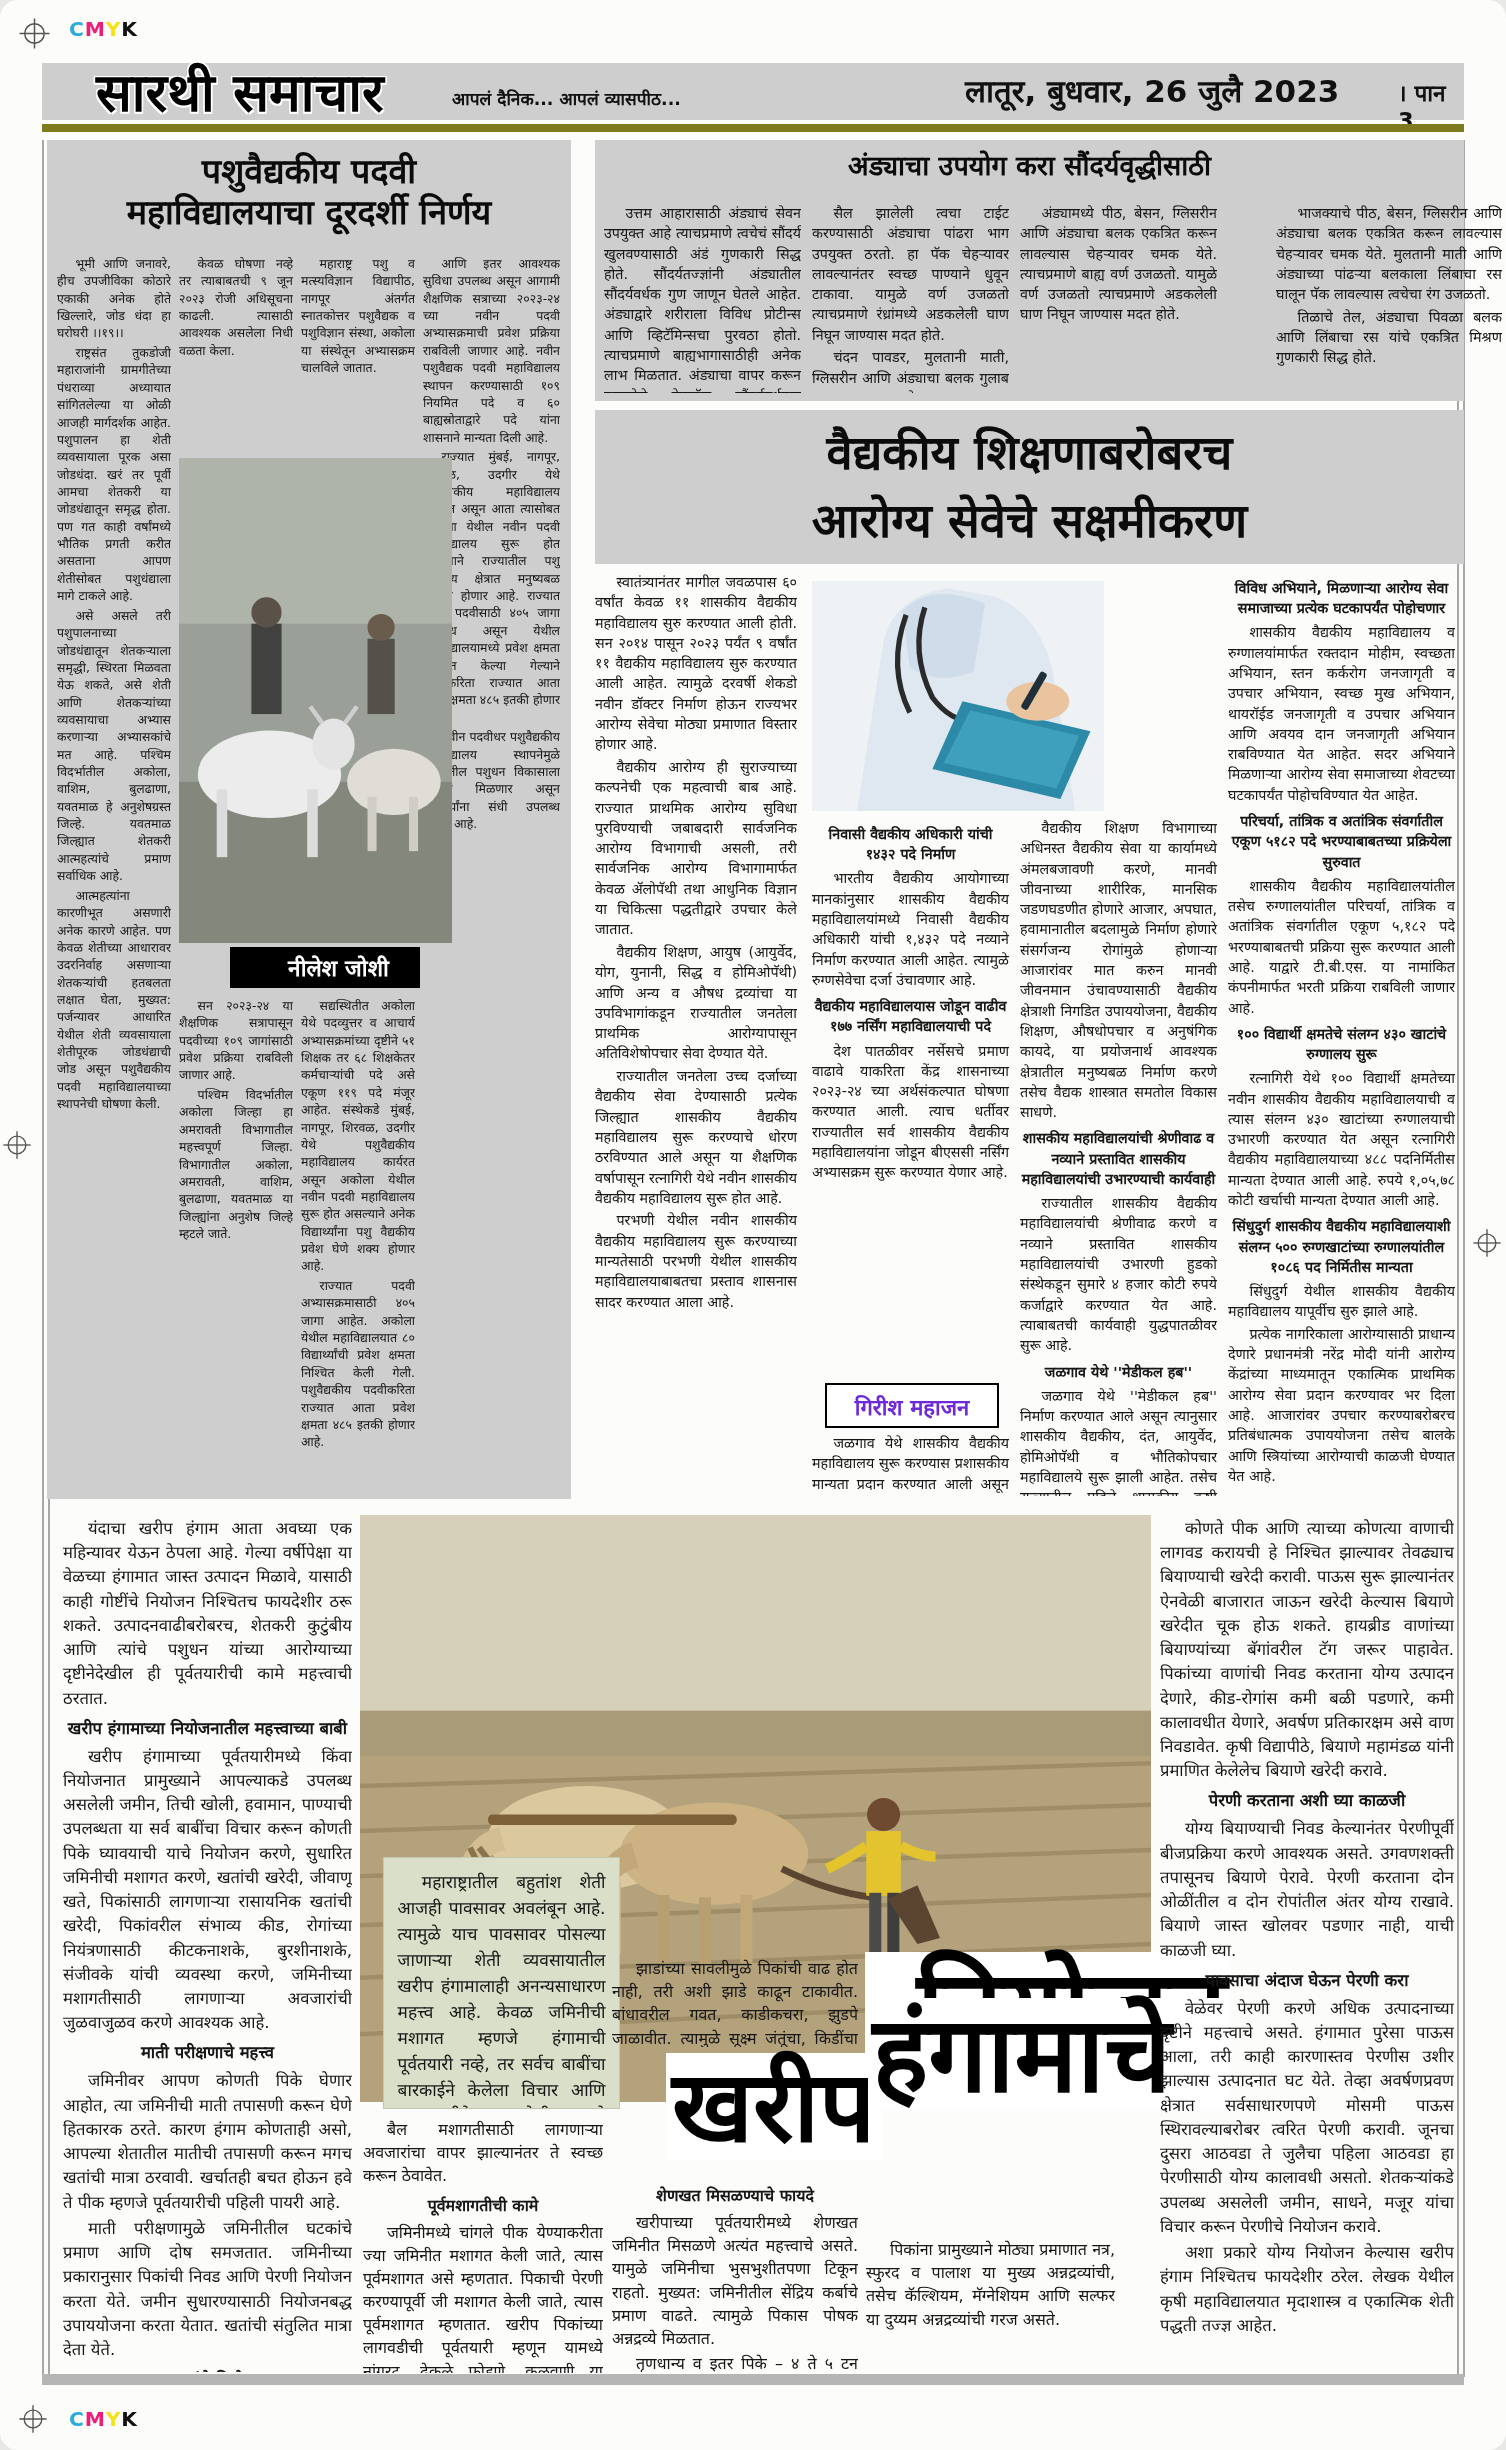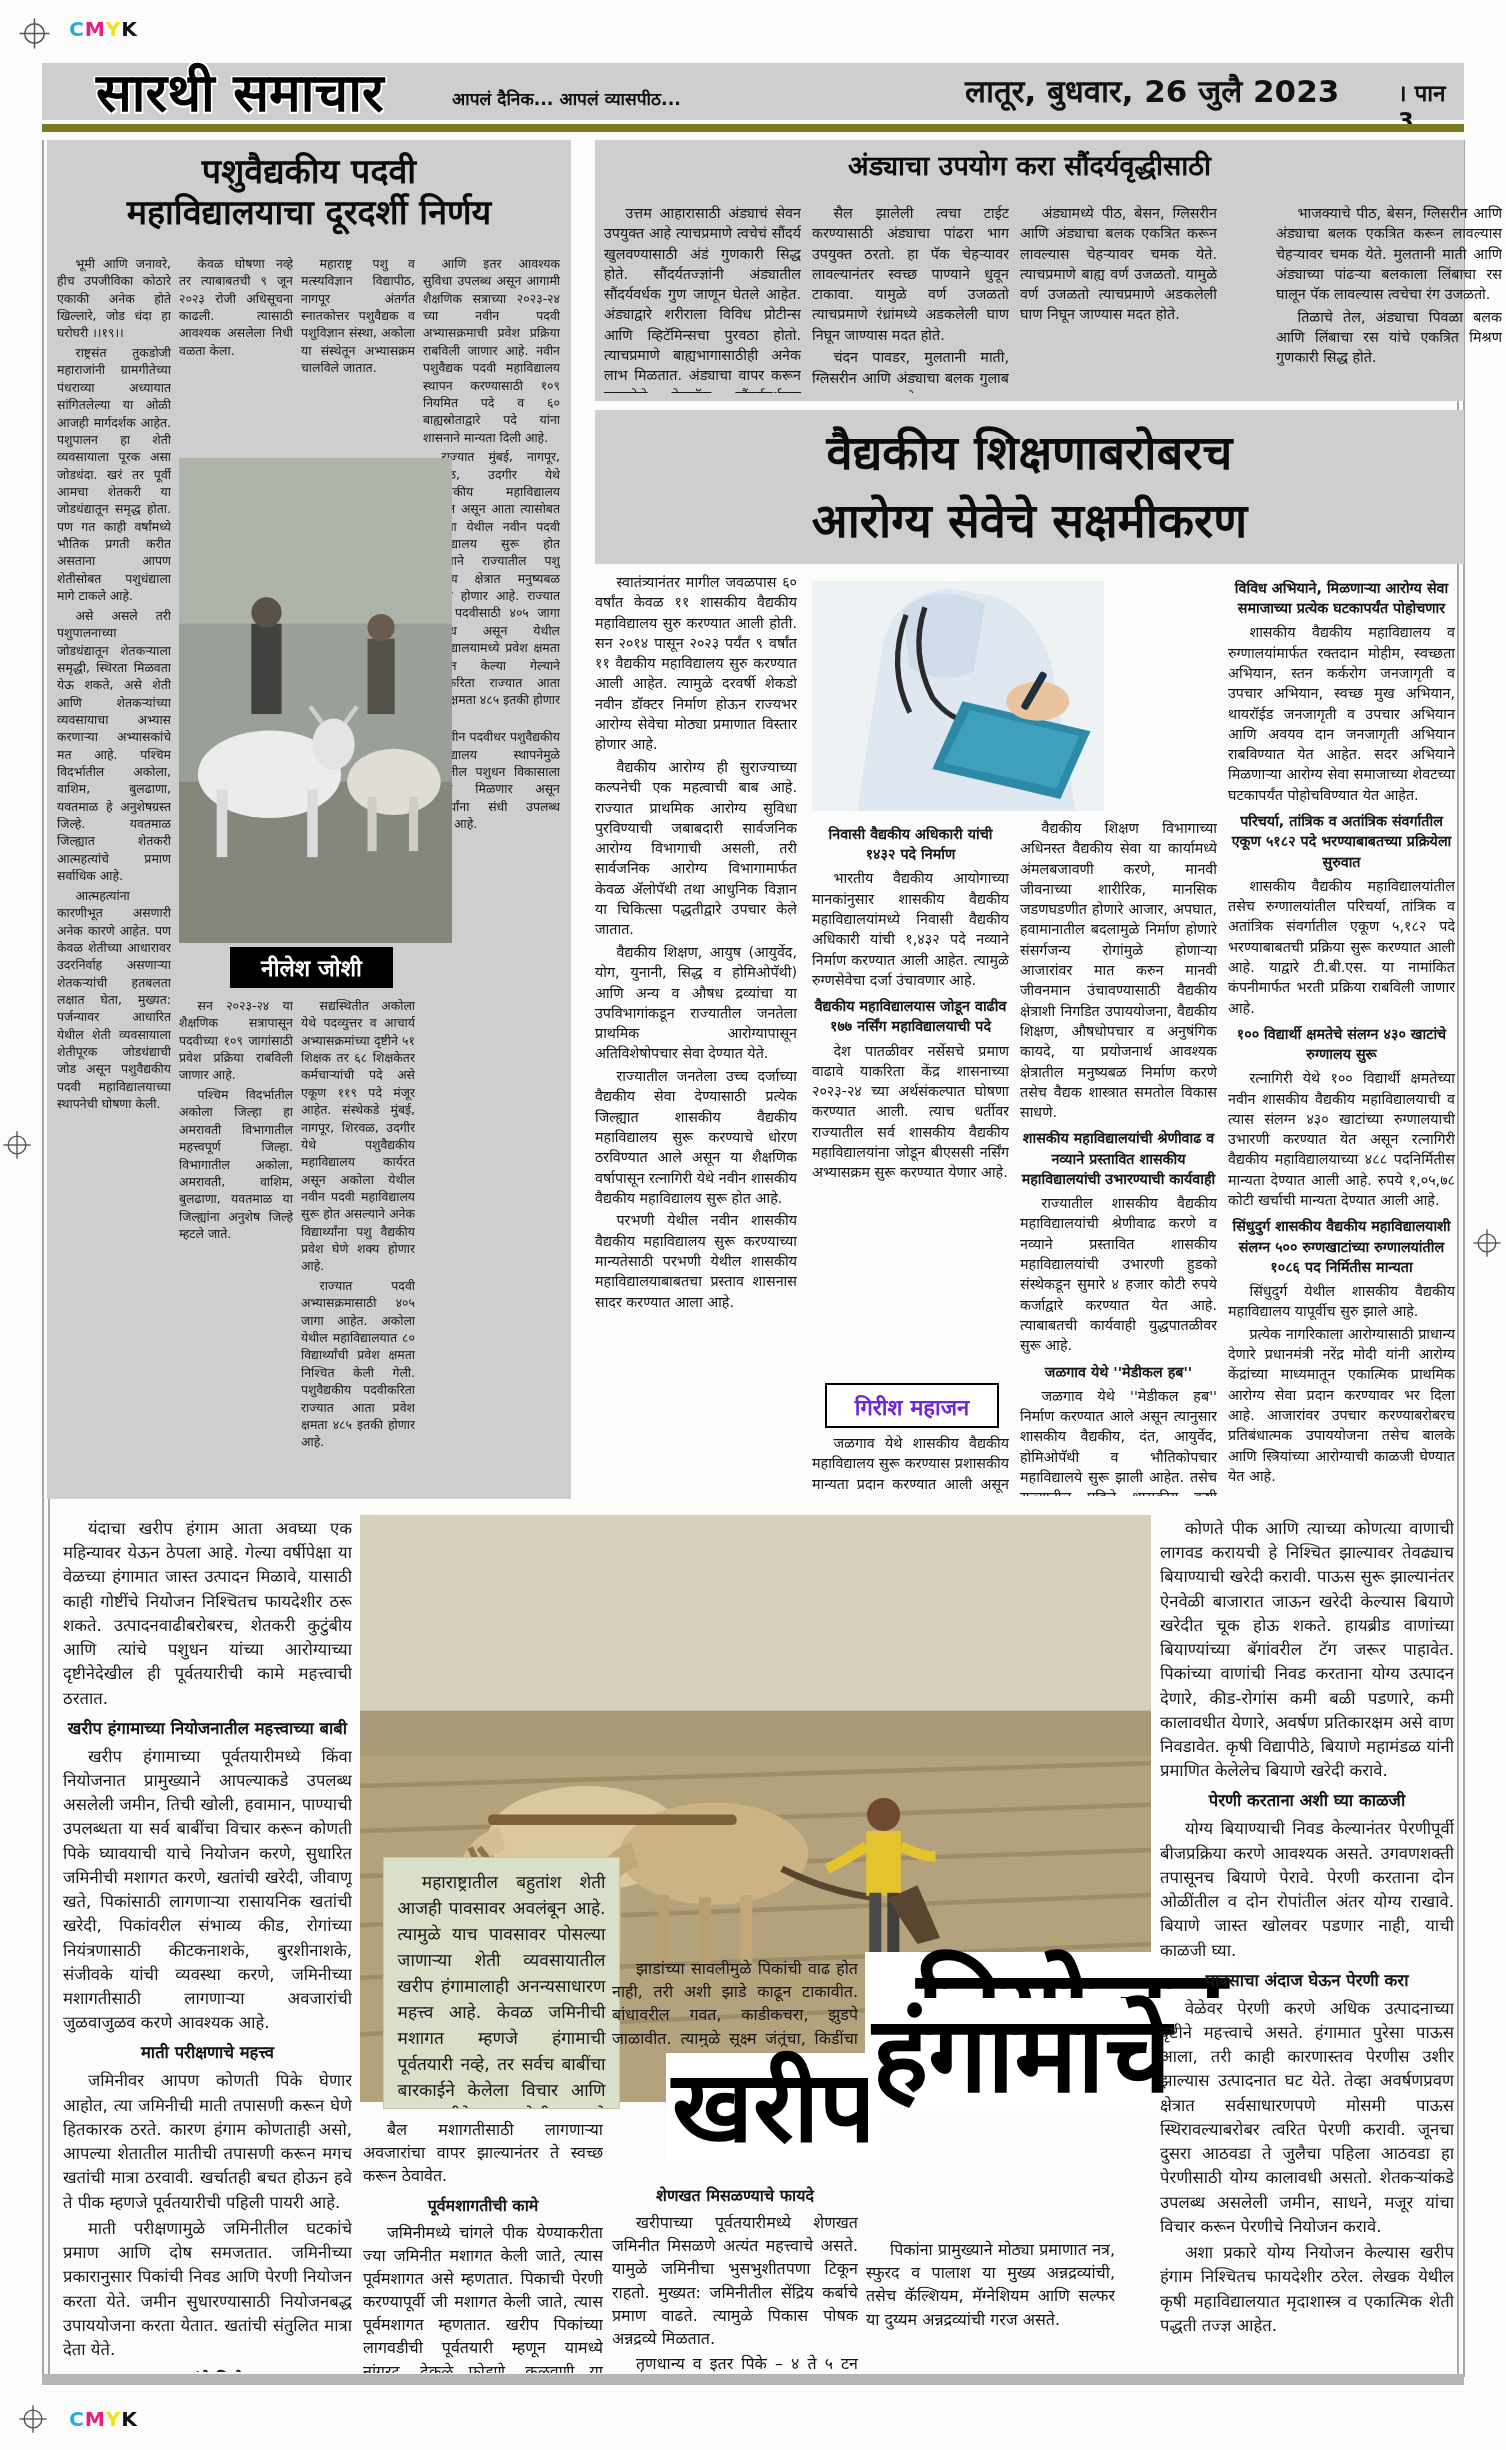--- a/index.html
+++ b/index.html
@@ -1,30 +1,30 @@
 <!DOCTYPE html>
 <html style="font-size:12px"><head>
 <meta charset="utf-8">
 <style>
   html,body{margin:0;padding:0;background:#e8e8e6;}
   #page{position:relative;width:1506px;height:2450px;background:#fcfcfa;overflow:hidden;
-        font-family:"DejaVu Sans",sans-serif;color:#111;}
+        font-family:"DejaVu Sans",sans-serif;color:#111;border-radius:18px;}
   .abs{position:absolute;}
   .grayblock{background:#cecece;}
   
   .tcol{text-align:justify;color:#161616;}
   .tcol .para{margin:0 0 2.3px 0;text-indent:1.5em;}
   .tcol .sub{font-weight:bold;text-align:center;text-indent:0;margin:6px 0 3.8px 0;}
   .fs16{font-size:12.4px;line-height:1.4;}
   .fs19{font-size:14.3px;line-height:1.42;}
   .fs21{font-size:16px;line-height:1.45;}
   .fs22{font-size:16.6px;line-height:1.46;}
   .headline{font-weight:800;text-align:center;color:#0b0b0b;}
   .display-word{font-weight:800;color:#000;background:#fff;line-height:1.05;white-space:nowrap;}
-  .bylinebox-dark{background:#000;color:#fff;font-weight:bold;display:flex;align-items:center;justify-content:center;}
+  .bylinebox-dark{background:#000;color:#fff;font-weight:bold;display:flex;align-items:center;justify-content:center;padding-left:27px;}
   .bylinebox-light{background:#fff;color:#6d28d9;font-weight:bold;border:2.3px solid #000;display:flex;align-items:center;justify-content:center;}
   .vline{background:#a8a8a8;width:1.5px;}
   .regmark{stroke:#555;fill:none;}
   .cmyk{font-weight:bold;font-size:20.3px;letter-spacing:0.8px;}
   .greenbox{background:#d9dfc8;border:0.8px solid #c2c8b0;font-size:17.3px;line-height:1.5;text-align:justify;padding:12px 13.6px;}
   .greenbox .para{margin:0;text-indent:1.4em;}
   .masthead-logo{font-weight:800;color:#000;text-shadow:1.5px 1.5px 0 #fff,-1.5px -1.5px 0 #fff,1.5px -1.5px 0 #fff,-1.5px 1.5px 0 #fff;}
 </style>
 </head>
 <body>

